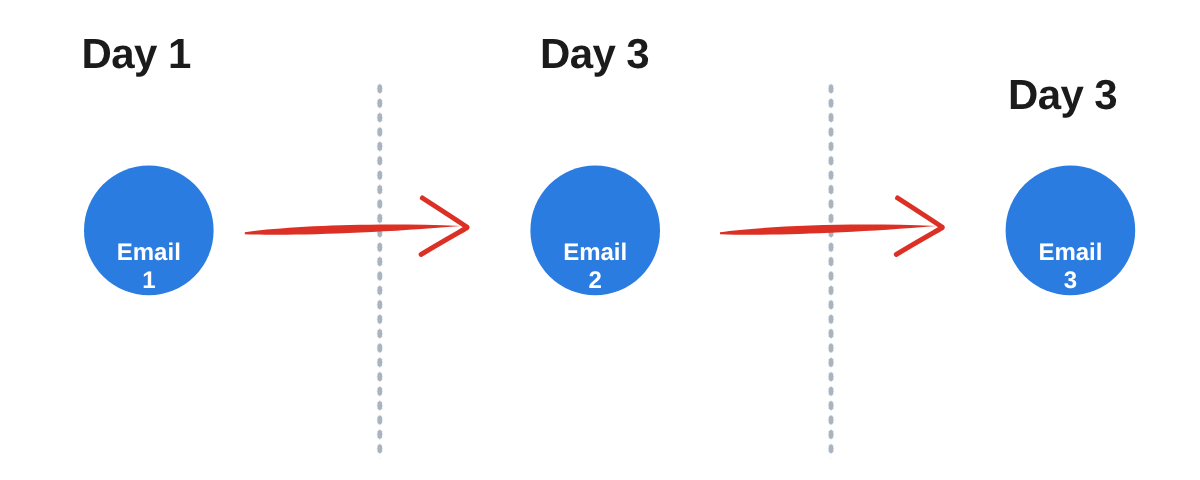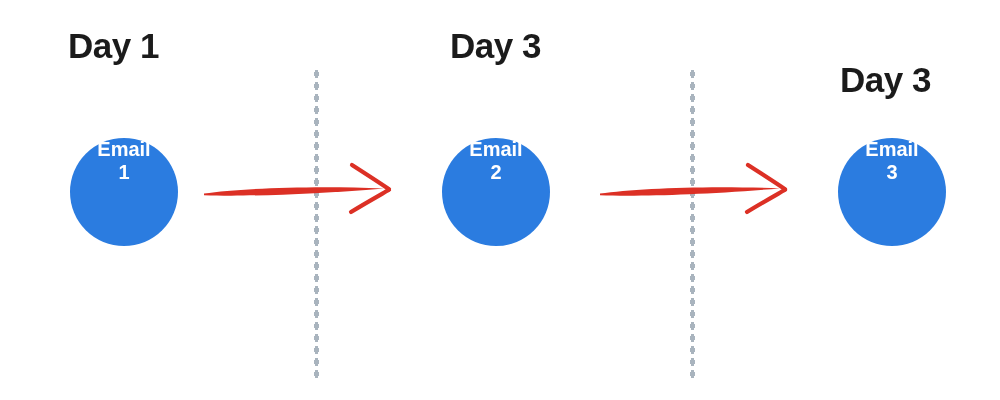--- a/index.html
+++ b/index.html
@@ -33,21 +33,21 @@
   
   .node {
     position: absolute;
     width: 108px;
     height: 108px;
     border-radius: 50%;
     background: #2b7ce0;
     display: flex;
     flex-direction: column;
     align-items: center;
-    justify-content: flex-start;
+    justify-content: flex-end;
     box-sizing: border-box;
   }
   .node-title {
     color: #ffffff;
     font-family: "Liberation Sans", sans-serif;
     font-weight: bold;
     font-size: 20px;
     line-height: 1.15;
     text-align: center;
   }

